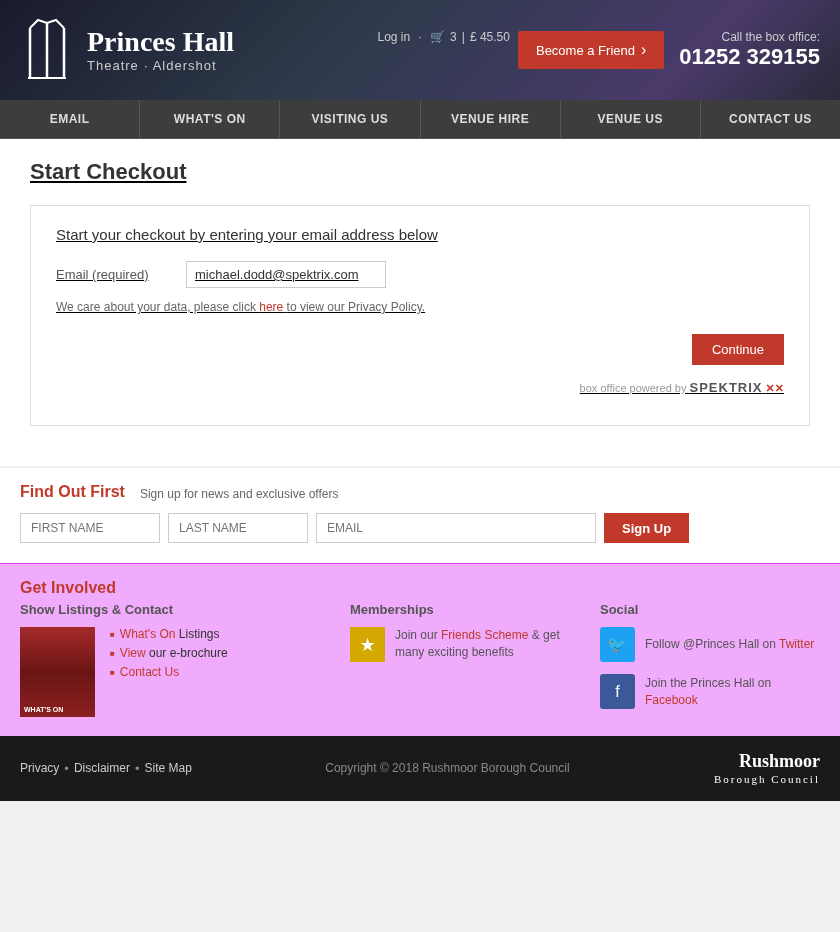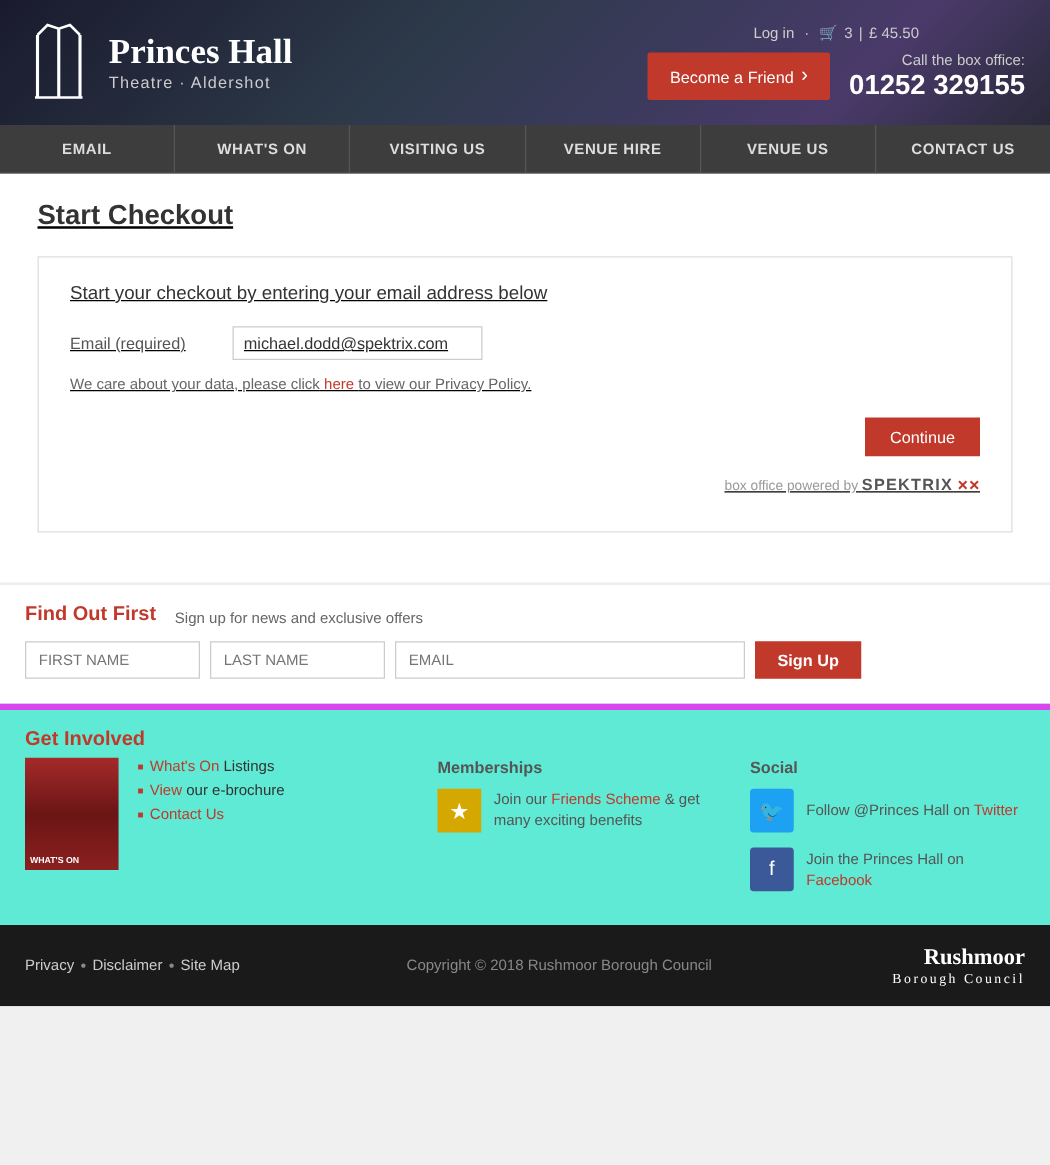--- a/index.html
+++ b/index.html
@@ -31,22 +31,21 @@
       line-height: 1.1;
       font-family: Georgia, serif;
     }
     .logo-text p {
       color: #ccc;
       font-size: 13px;
       letter-spacing: 1px;
     }
     .header-right {
       display: flex;
-      flex-direction: column;
-      align-items: center;
+      align-items: flex-start;
       gap: 8px;
     }
     .header-top-bar {
       display: flex;
       align-items: center;
       color: #ccc;
       font-size: 12px;
       gap: 8px;
     }
     .header-top-bar a { color: #ccc; text-decoration: none; }
@@ -213,23 +212,23 @@
       color: white;
       border: none;
       padding: 7px 18px;
       font-size: 13px;
       cursor: pointer;
       font-weight: bold;
     }
 
     
     .get-involved {
-      background: #5eead4;
+      background: #f0abfc;
       padding: 15px 20px;
-      border-top: 5px solid #d946ef;
+      border-top: 1px solid #d946ef;
     }
     .get-involved-title {
       font-size: 16px;
       font-weight: bold;
       color: #c0392b;
       margin-bottom: 5px;
     }
     .get-involved-grid {
       display: flex;
       gap: 30px;
@@ -433,20 +432,21 @@
     <input class="newsletter-input email" type="email" placeholder="EMAIL" style="">
     <button class="signup-btn">Sign Up</button>
   </div>
 </div>
 
 <div class="get-involved">
   <div class="get-involved-title">Get Involved</div>
   <div class="get-involved-grid">
 
     <div class="col-listings">
+      <h4>Show Listings &amp; Contact</h4>
       <div class="listings-content">
         <div class="brochure-img">
           <div class="brochure-inner">
             <div class="brochure-text">WHAT'S ON</div>
           </div>
         </div>
         <ul class="listings-links">
           <li>
             <a href="#"><span style="color:#c0392b">What's On</span> Listings</a>
           </li>

